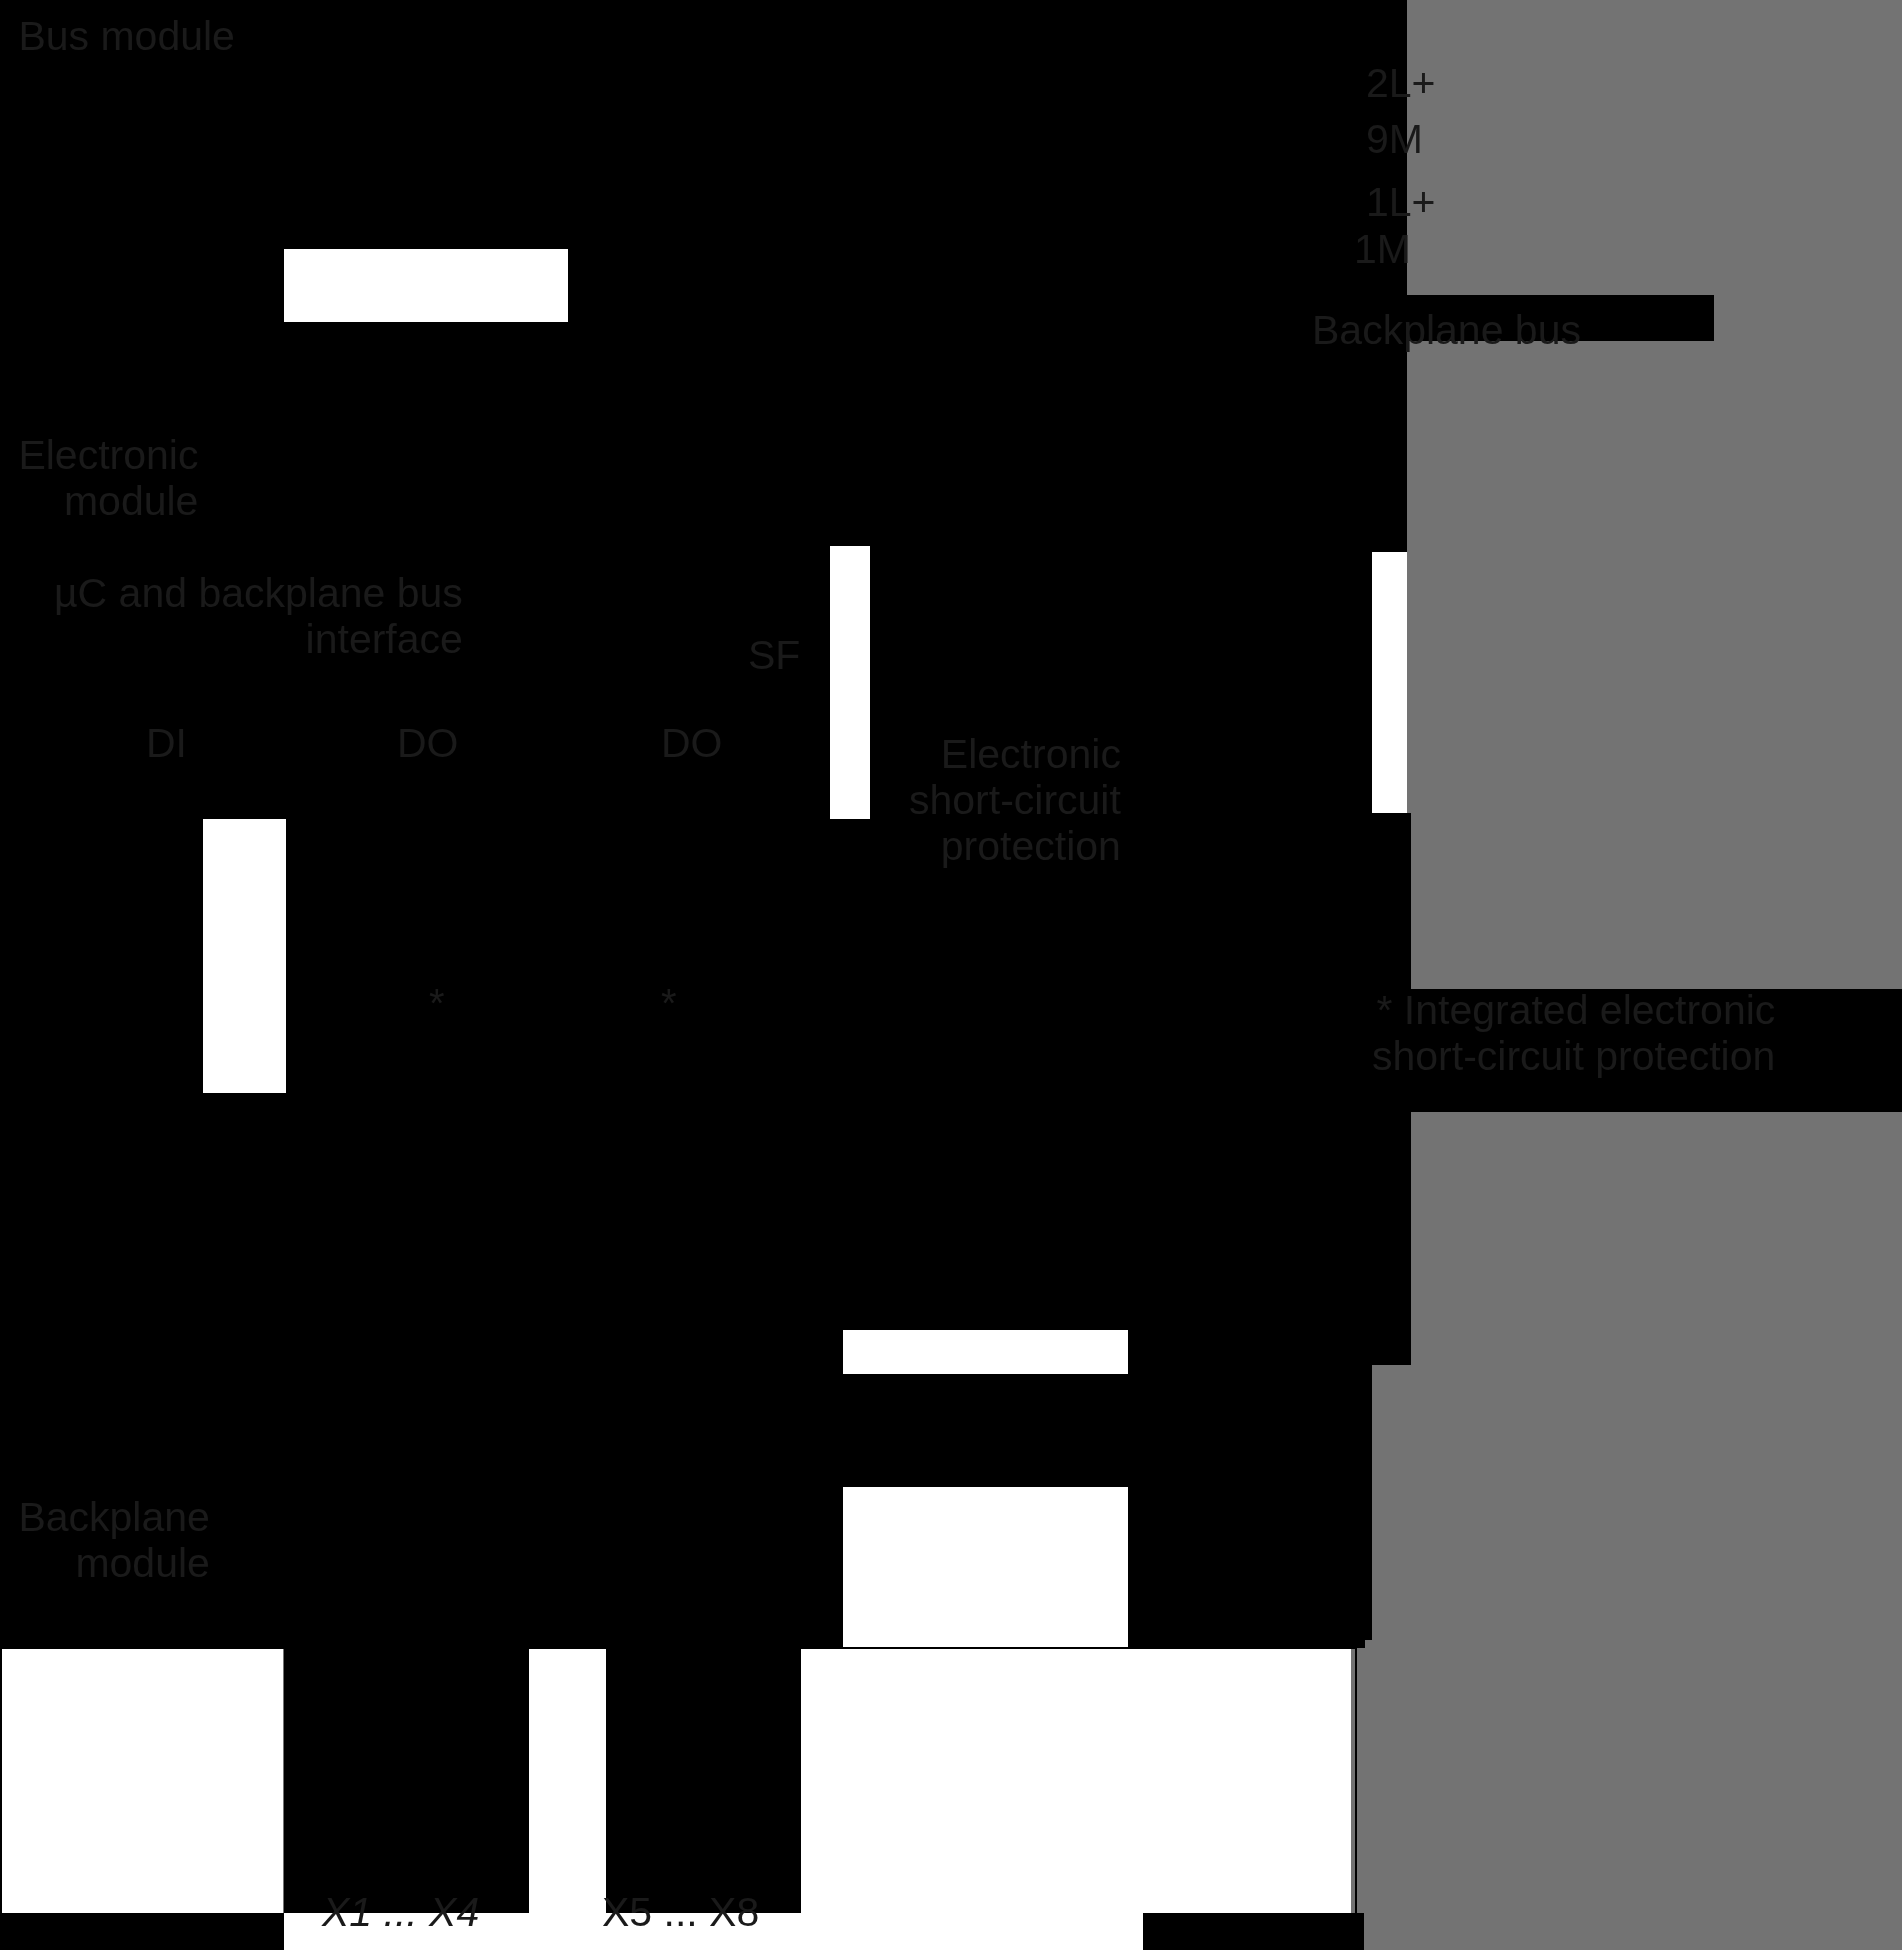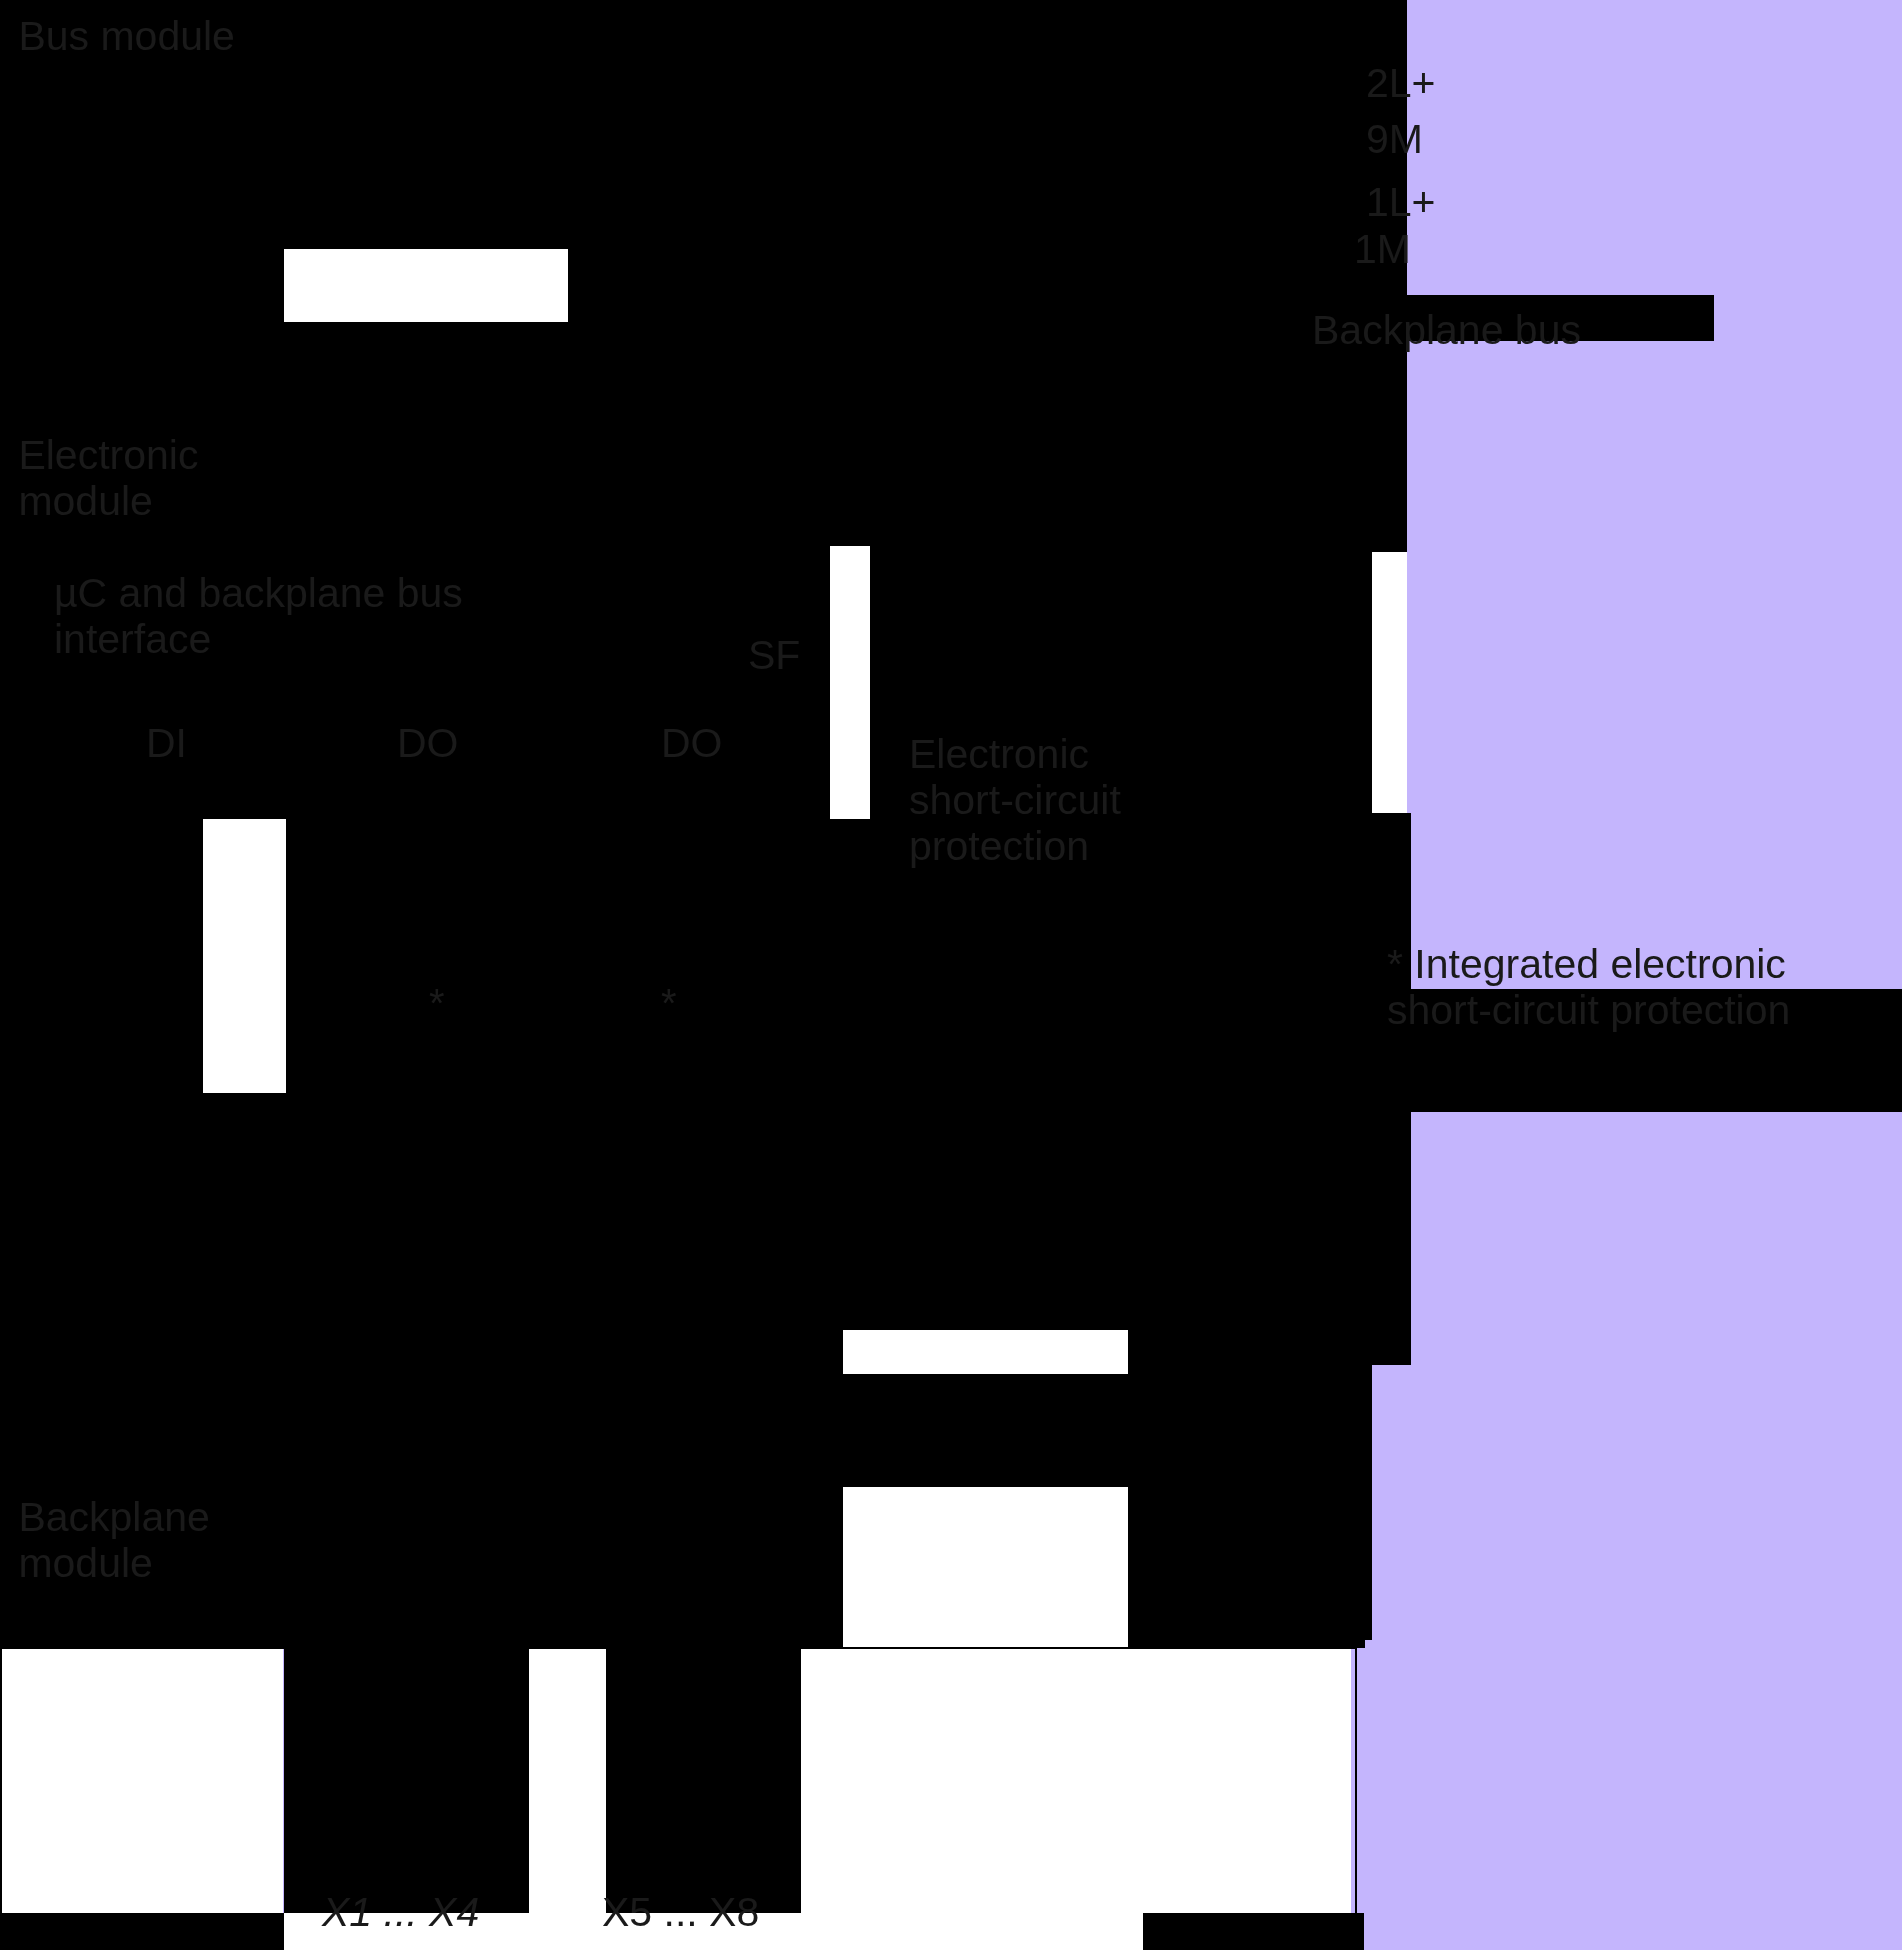--- a/index.html
+++ b/index.html
@@ -7,22 +7,23 @@
     padding: 0;
     background: #ffffff;
   }
   body {
     font-family: "Liberation Sans", sans-serif;
   }
   #canvas {
     position: relative;
     width: 1902px;
     height: 1950px;
-    background: #c4b5fd;
+    background: #737373;
     overflow: hidden;
+    text-align: right;
   }
   .blk {
     position: absolute;
     background: #000000;
   }
   .whitebox {
     position: absolute;
     background: #ffffff;
   }
   .lbl {
@@ -114,21 +115,21 @@
 short-circuit
 protection</span></div>
 
   <div class="lbl" style="left:1366px; top:61px;">2L+</div>
   <div class="lbl" style="left:1366px; top:117px;">9M</div>
   <div class="lbl" style="left:1366px; top:180px;">1L+</div>
   <div class="lbl" style="left:1354px; top:227px;">1M</div>
 
   <div class="lbl" style="left:1312px; top:308px;">Backplane bus</div>
 
-  <div class="lbl" style="left:1372px; top:942px;margin-left:15px;"><span style="white-space:pre-line;">* Integrated electronic
+  <div class="lbl" style="left:1372px; top:988px;"><span style="white-space:pre-line;">* Integrated electronic
    short-circuit protection</span></div>
 
   <div class="star" style="left:429px; top:981px;">*</div>
   <div class="star" style="left:661px; top:981px;">*</div>
 
   <div class="lbl" style="left:18.4px; top:1495px;"><span style="white-space:pre-line;">Backplane
 module</span></div>
 
   <div class="lbl" style="left:322px; top:1890px;font-style:italic;">X1 ... X4</div>
 

